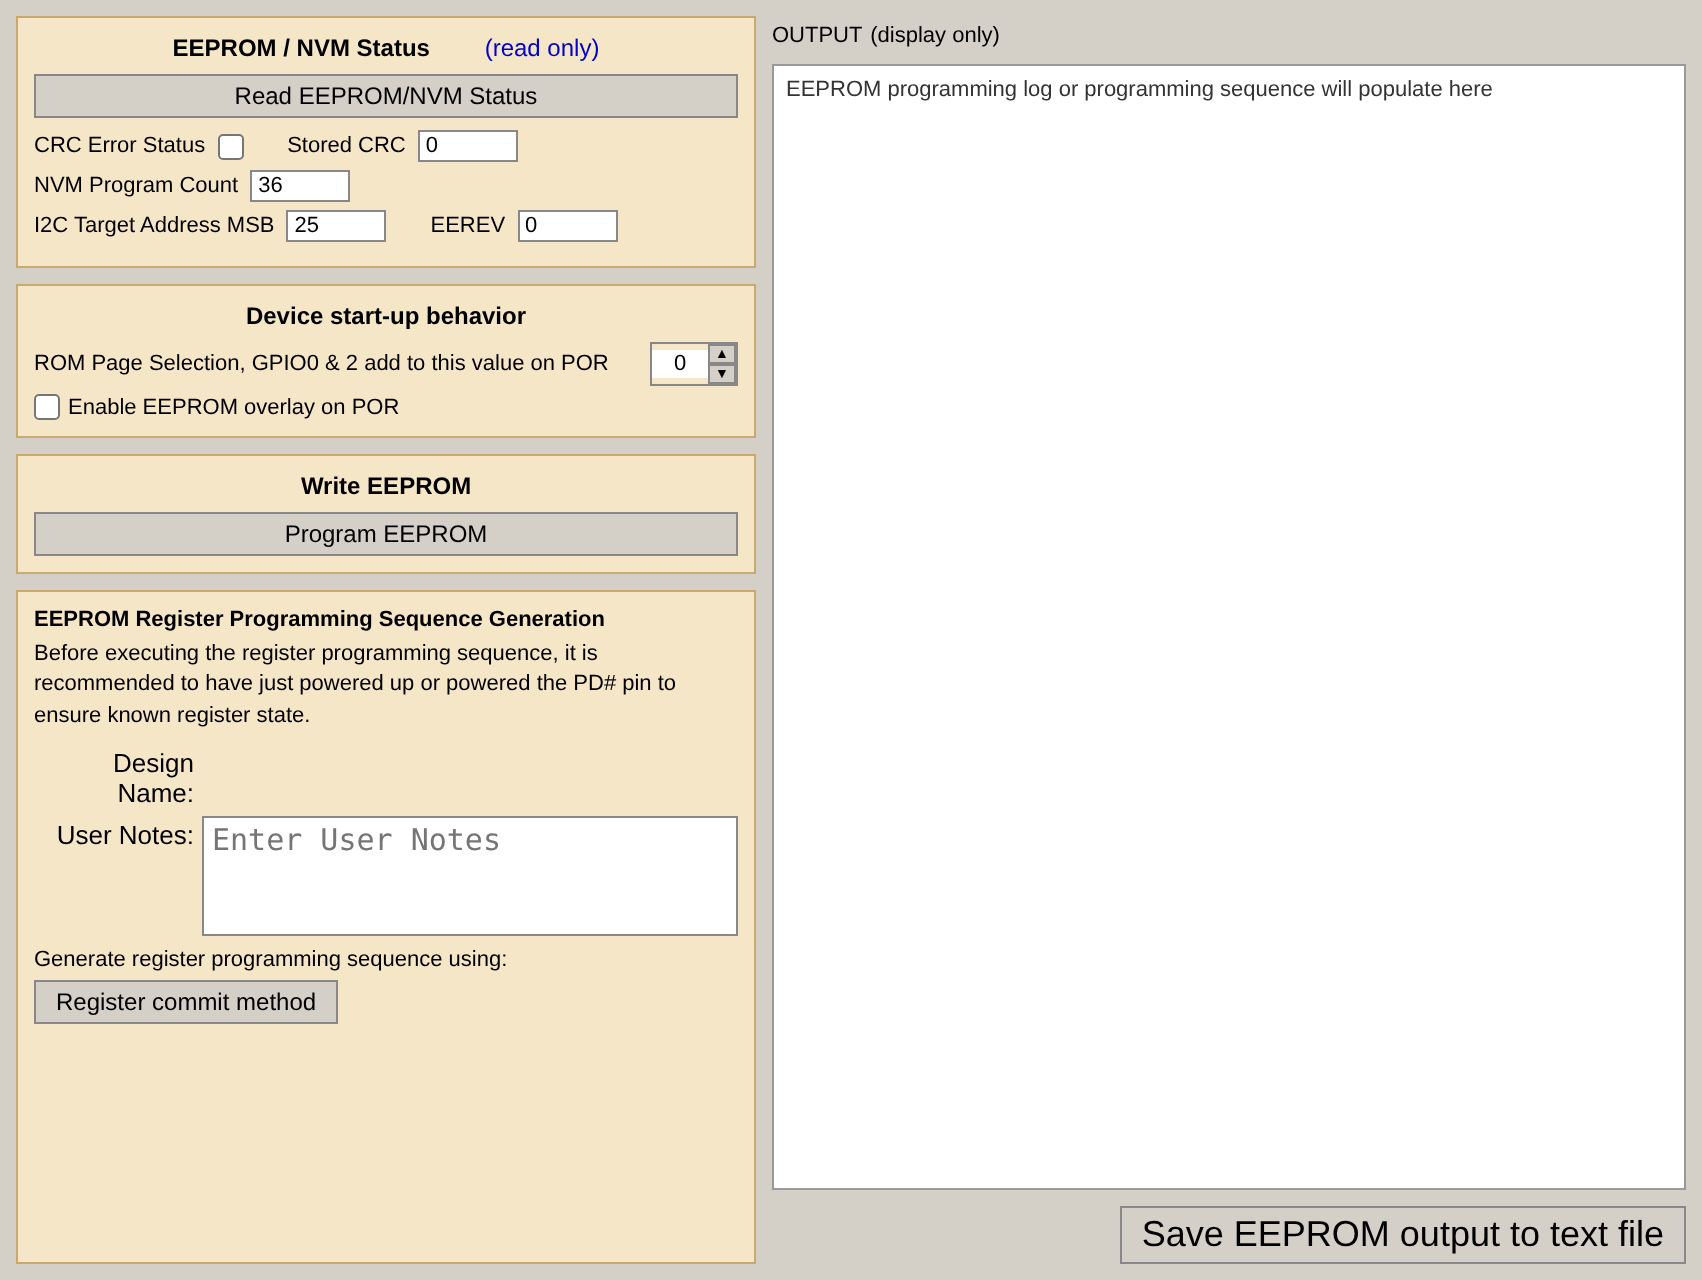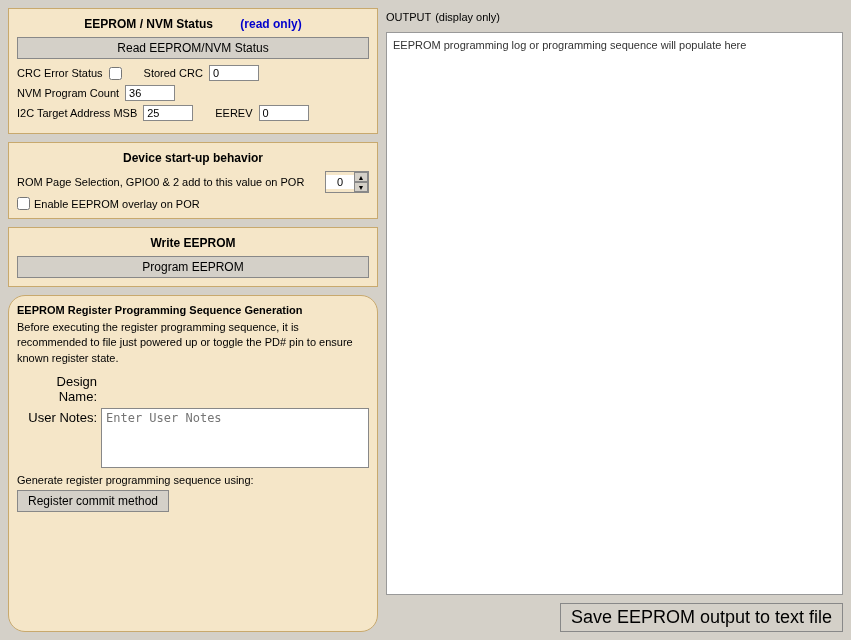--- a/index.html
+++ b/index.html
@@ -37,21 +37,21 @@
       border: 1px solid #c8a96e;
       padding: 8px;
     }
     .section-title {
       text-align: center;
       font-weight: bold;
       font-size: 12px;
       margin-bottom: 6px;
     }
     .section-title .read-only {
-      font-weight: bold;
+      font-weight: normal;
       color: #0000cc;
       margin-left: 24px;
     }
     
     .status-section {}
     .read-btn {
       display: block;
       width: 100%;
       background: #d4d0c8;
       border: 1px solid #888;
@@ -135,21 +135,20 @@
       background: #d4d0c8;
       border: 1px solid #888;
       padding: 3px 8px;
       font-size: 12px;
       cursor: pointer;
       text-align: center;
     }
     
     .reg-section {
       flex: 1;
-      border-radius: 17px;
     }
     .reg-title {
       font-weight: bold;
       font-size: 11px;
       margin-bottom: 4px;
     }
     .reg-desc {
       font-size: 11px;
       margin-bottom: 8px;
       line-height: 1.4;
@@ -171,21 +170,21 @@
       border: 1px solid #888;
       background: white;
       padding: 2px 4px;
       font-size: 11px;
     }
     .notes-textarea {
       flex: 1;
       border: 1px solid #888;
       background: white;
       padding: 2px 4px;
-      font-size: 12px;
+      font-size: 15px;
       height: 60px;
       resize: none;
     }
     .gen-label {
       font-size: 11px;
       margin-bottom: 4px;
       margin-top: 6px;
     }
     .commit-btn {
       background: #d4d0c8;
@@ -274,21 +273,21 @@
     </div>
 
     <div class="section write-section">
       <div class="section-title">Write EEPROM</div>
       <button class="program-btn">Program EEPROM</button>
     </div>
 
     <div class="section reg-section">
       <div class="reg-title">EEPROM Register Programming Sequence Generation</div>
       <div class="reg-desc">Before executing the register programming sequence,
-it is recommended to file just powered up or toggle
+it is recommended to have just powered up or powered
 the PD# pin to ensure known register state.</div>
       <div class="field-row">
         <span class="field-label">Design Name:</span>
       </div>
       <div class="field-row" style="align-items:flex-start;">
         <span class="field-label" style="padding-top:2px;">User Notes:</span>
         <textarea class="notes-textarea" placeholder="Enter User Notes" style=""></textarea>
       </div>
       <div class="gen-label">Generate register programming sequence using:</div>
       <button class="commit-btn">Register commit method</button>

